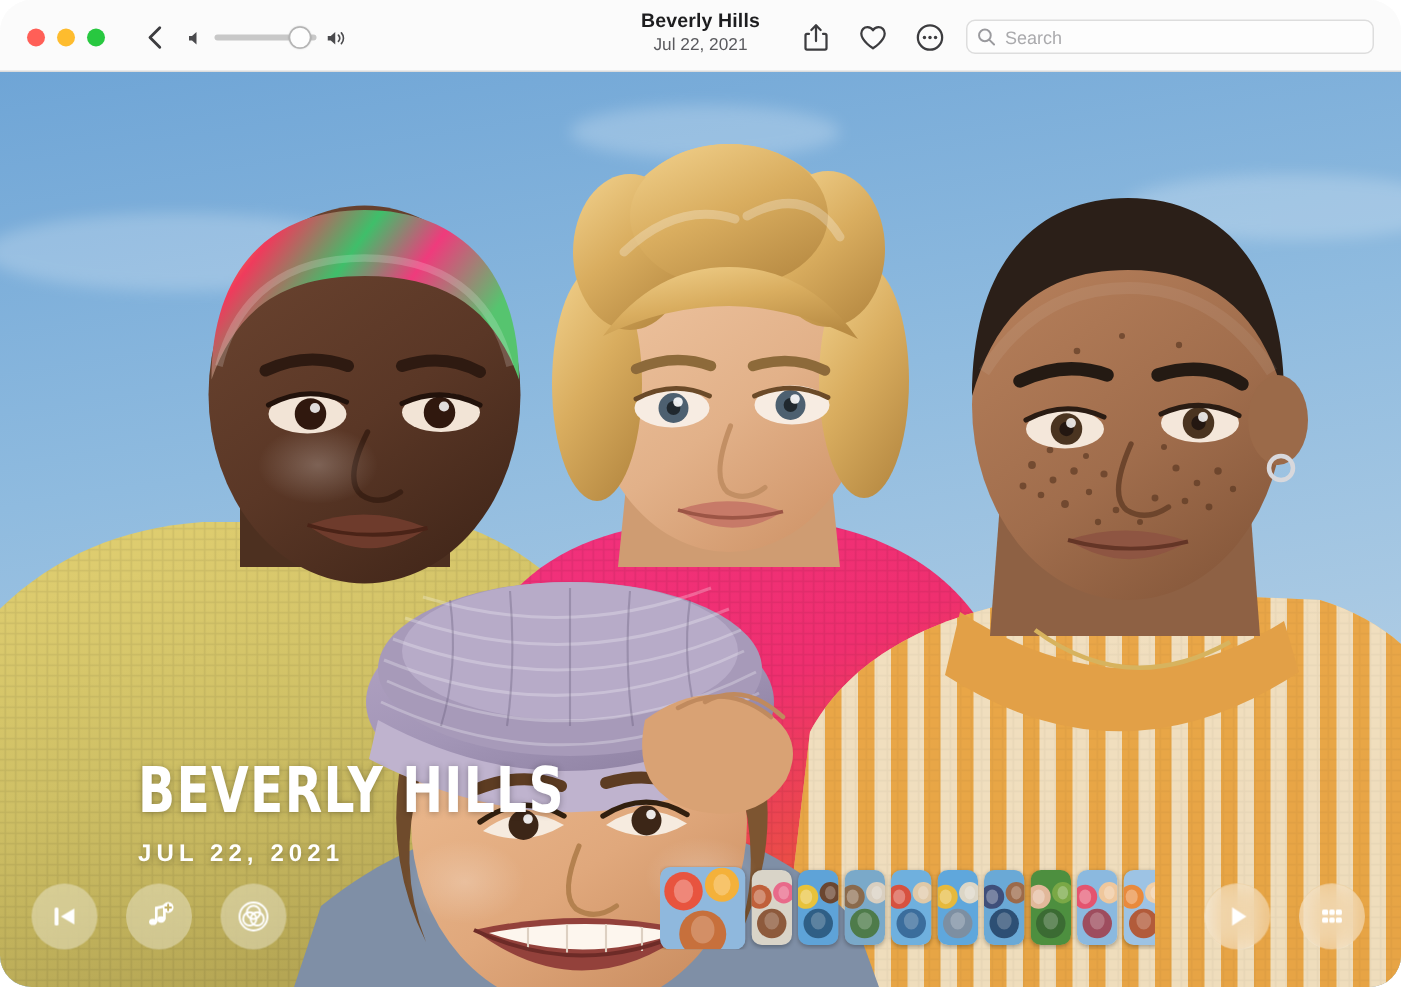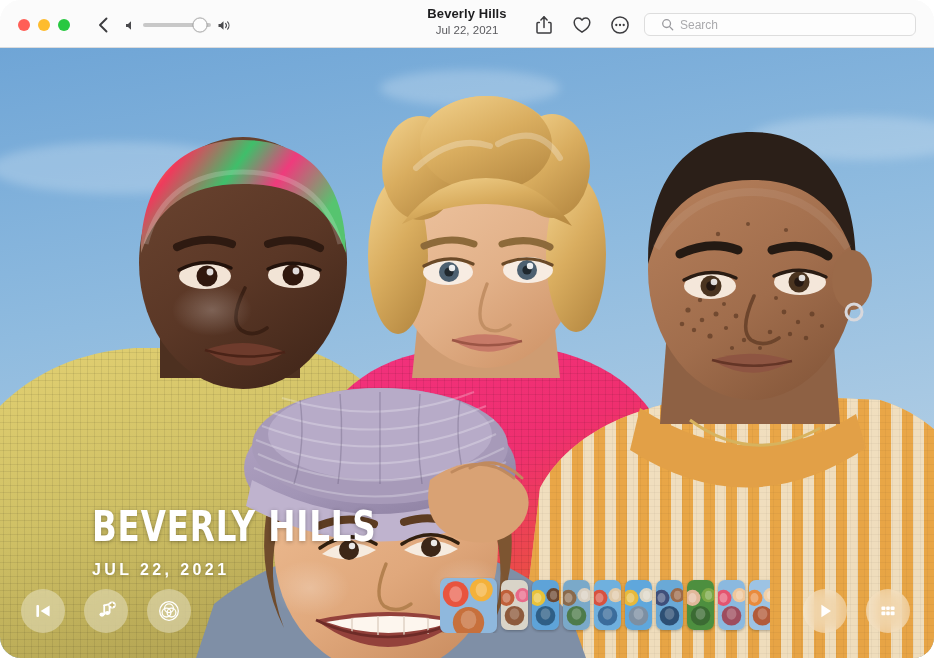--- a/index.html
+++ b/index.html
@@ -131,21 +131,21 @@
     position: absolute;
     right: 18px;
     top: 13px;
     width: 272px;
     height: 23px;
     background: #fdfdfd;
     border: 1px solid #dddddd;
     border-radius: 6px;
     display: flex;
     align-items: center;
-    padding: 0 16px;
+    padding: 0 6px;
     box-sizing: border-box;
   }
   #search-placeholder {
     font-size: 12px;
     color: #aaaaad;
     margin-left: 6px;
     line-height: 1;
   }
 
   

